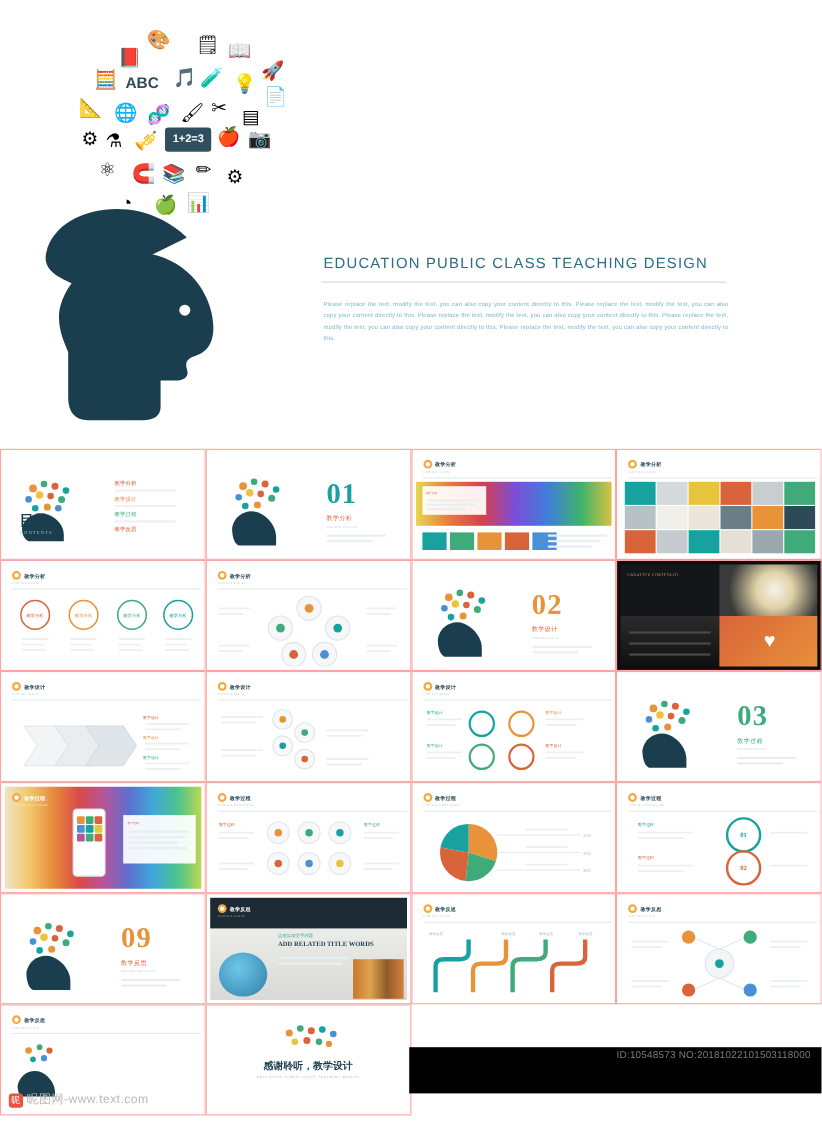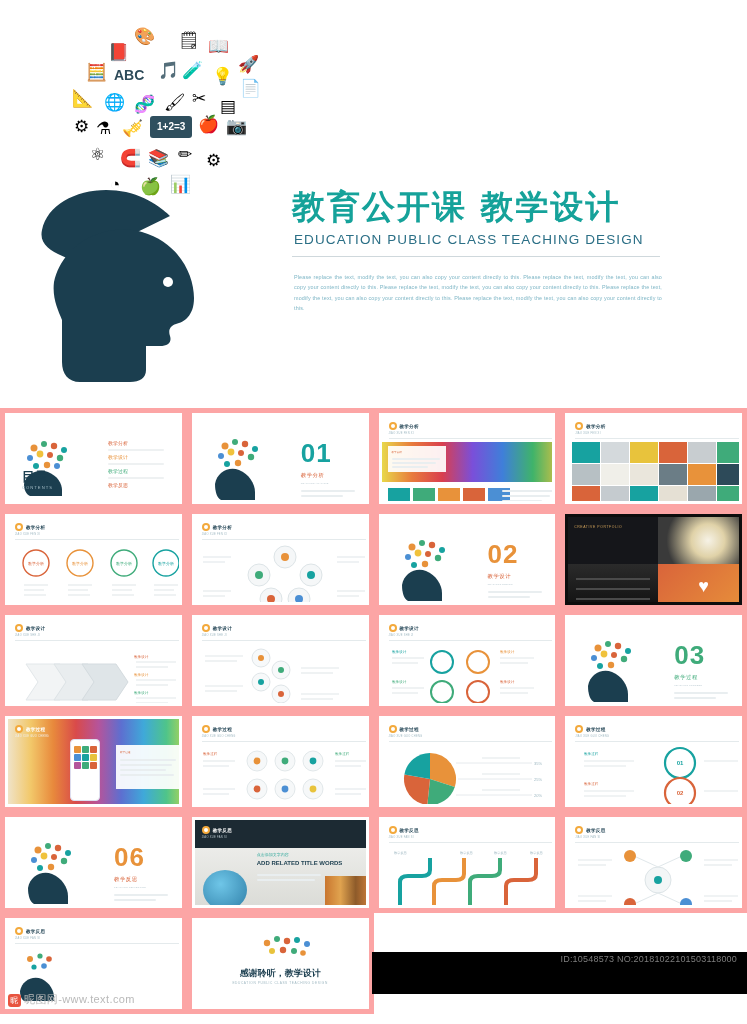--- a/index.html
+++ b/index.html
@@ -59,22 +59,23 @@
     display: grid;
     grid-template-columns: repeat(4, 186.75px);
     grid-auto-rows: 101px;
     gap: 0;
     background: #ffffff;
   }
   .slide {
     position: relative;
     width: 186.75px; height: 101px;
     background: #ffffff;
-    border: 5px solid #fca5a5;
+    border: 1px solid #fca5a5;
     overflow: hidden;
+    font-family: Liberation Serif, serif;
   }
   .slide.dark { background: #0d0d0d; }
   .slide-inner {
     position: absolute; inset: 3px;
     background: #fff;
     overflow: hidden;
   }
   .slide.dark .slide-inner { background: #111; }
 
   .s-head {
@@ -172,23 +173,20 @@
 
     <svg class="head-silhouette" viewBox="0 0 230 215">
       <path d="M24 60 C30 30, 70 14, 108 22 C 135 28, 152 46, 152 46 L 58 92 C 40 84, 20 78, 24 60 Z" fill="#1b3e4f"></path>
       <path d="M36 112 C44 74, 86 52, 124 62 C 160 72, 176 104, 176 128 C176 146, 166 152, 158 154
                C 152 156, 150 160, 152 166 C 154 172, 150 176, 142 176 L 128 176 L 128 200
                C 128 208, 122 212, 112 212 L 62 212 C 50 212, 44 204, 44 192 L 44 150
                C 40 140, 34 128, 36 112 Z" fill="#1b3e4f"></path>
       <circle cx="150" cy="112" r="5" fill="#ffffff"></circle>
     </svg>
 
-    <div class="hero-title">
-      <span>教育公开课 教学设计</span>
-    </div>
     <div class="hero-sub">EDUCATION PUBLIC CLASS TEACHING DESIGN</div>
     <div class="hero-rule"></div>
     <div class="hero-para">Please replace the text, modify the text, you can also copy your content directly to this. Please replace the text, modify the text, you can also copy your content directly to this. Please replace the text, modify the text, you can also copy your content directly to this. Please replace the text, modify the text, you can also copy your content directly to this. Please replace the text, modify the text, you can also copy your content directly to this.</div>
   </div>
 
   <div class="grid">
 
     <div class="slide">
         <div class="slide-inner">
       <svg width="70" height="60" viewBox="0 0 70 60" style="position:absolute;left:8px;top:22px;">
@@ -663,21 +661,21 @@
         <circle cx="38" cy="8" r="3.2" fill="#d9643a"></circle>
             <circle cx="48" cy="13" r="3" fill="#17a2a0"></circle>
         <circle cx="14" cy="20" r="3" fill="#4b8fd4"></circle>
             <circle cx="24" cy="16" r="3.4" fill="#f0c23c"></circle>
         <circle cx="34" cy="17" r="3" fill="#d9643a"></circle>
             <circle cx="44" cy="21" r="3.2" fill="#3fab7a"></circle>
         <circle cx="20" cy="28" r="3" fill="#17a2a0"></circle>
             <circle cx="31" cy="27" r="3.2" fill="#e8923a"></circle>
         <path d="M8 48 C10 36, 22 30, 32 34 C42 38, 48 48, 48 56 L 48 64 L 14 64 C10 62, 8 56, 8 48Z" fill="#1b3e4f"></path>
       </svg>
-      <div class="bignum" style="left:106px; top:22px; color:#e8923a;">06</div>
+      <div class="bignum" style="left:106px; top:22px; color:#e8923a;">09</div>
       <div class="numlabel" style="left:106px; top:56px; color:#d9643a;">教学反思</div>
       <div class="numsub" style="left:106px; top:66px;">TEACHING REFLECTION</div>
       <div class="txtline sm" style="left:106px; top:74px; width:54px;"></div>
       <div class="txtline sm" style="left:106px; top:79px; width:42px;"></div>
     </div>
       </div>
 
     <div class="slide">
         <div class="slide-inner">
       <div class="photo" style="left:0; top:0; width:181px; height:95px; background:linear-gradient(180deg,#f4f4f2,#d8d9d4);"></div>

